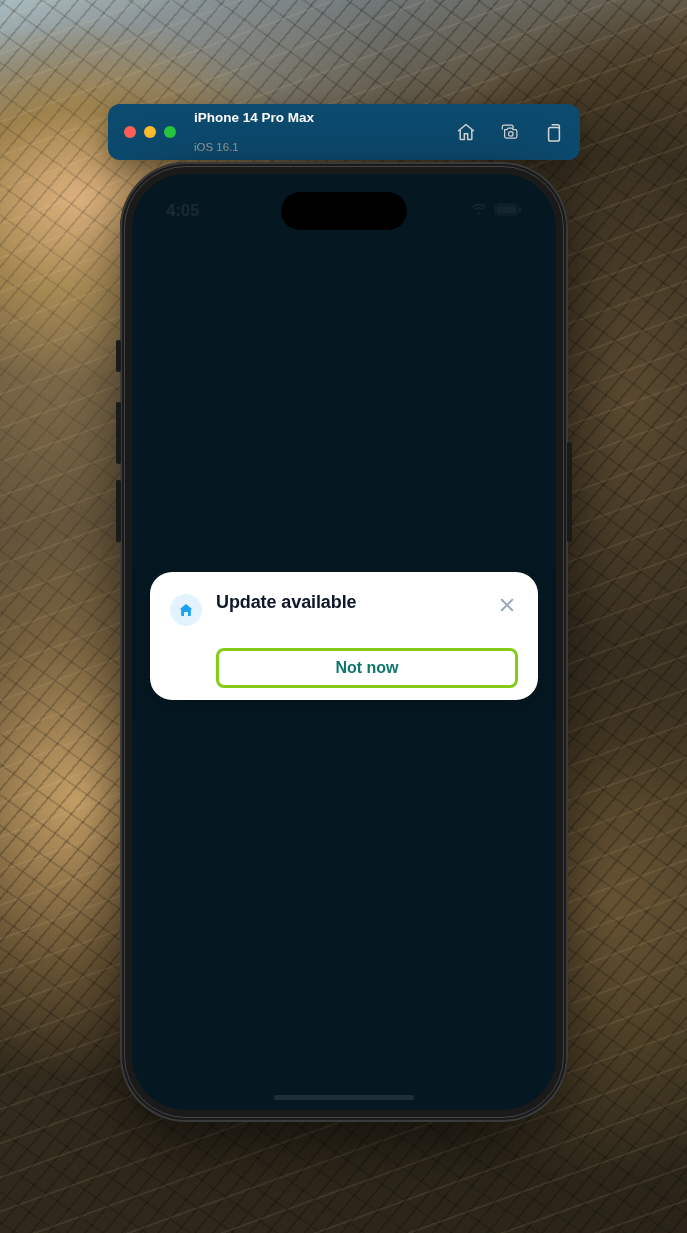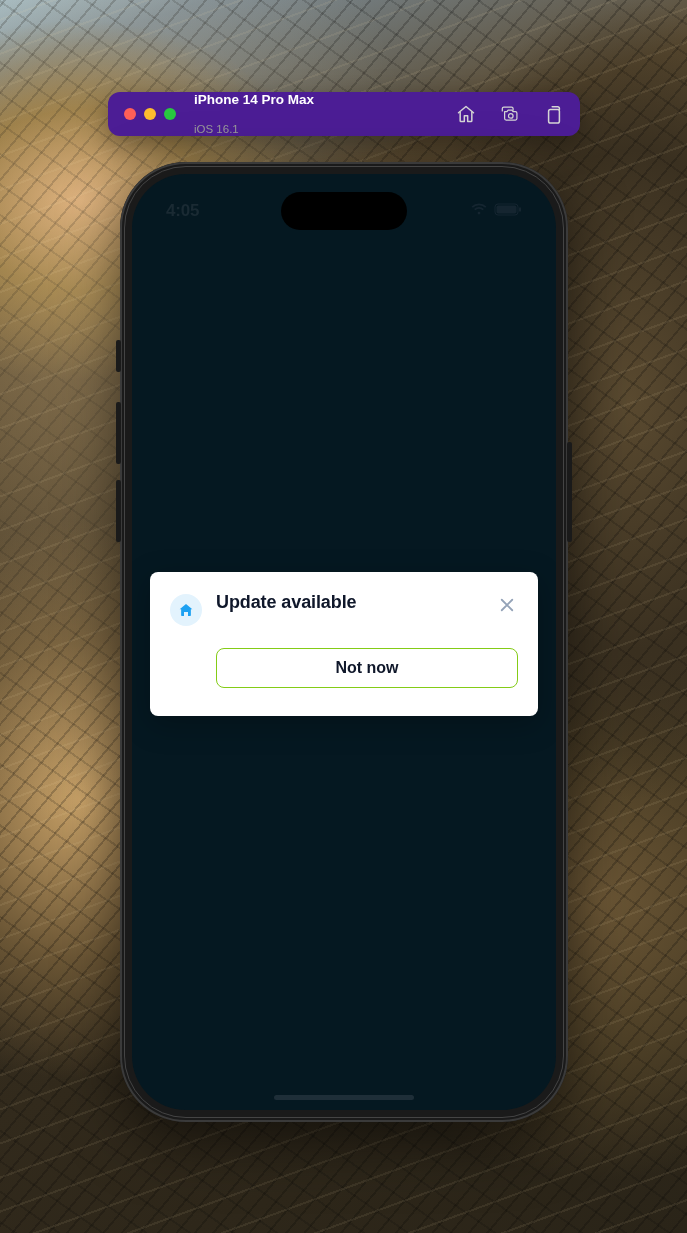--- a/index.html
+++ b/index.html
@@ -41,25 +41,25 @@
       position: absolute;
       inset: 0;
       background:
         repeating-linear-gradient(-20deg, transparent 0px, transparent 30px, rgba(255,230,180,0.08) 30px, rgba(255,230,180,0.08) 32px),
         radial-gradient(ellipse at 15% 25%, rgba(255,220,160,0.3) 0%, transparent 40%);
     }
 
     
     .sim-toolbar {
       position: absolute;
-      top: 92px;
+      top: 104px;
       left: 108px;
       width: 472px;
-      height: 44px;
-      background: #4c1d95;
+      height: 56px;
+      background: #0c4a6e;
       border-radius: 12px;
       display: flex;
       align-items: center;
       padding: 0 16px;
       box-shadow: 0 10px 30px rgba(0,0,0,0.4);
     }
     .traffic-lights {
       display: flex;
       gap: 8px;
       align-items: center;
@@ -186,22 +186,22 @@
       border-radius: 3px;
     }
 
     
     .modal {
       position: absolute;
       top: 398px;
       left: 18px;
       right: 18px;
       background: #fff;
-      border-radius: 8px;
-      padding: 20px 20px 28px 20px;
+      border-radius: 22px;
+      padding: 20px 20px 12px 20px;
       box-shadow: 0 8px 30px rgba(0,0,0,0.25);
     }
     .modal-header {
       display: flex;
       align-items: flex-start;
       gap: 14px;
     }
     .modal-icon-wrap {
       width: 32px;
       height: 32px;
@@ -256,22 +256,22 @@
       cursor: pointer;
       border: none;
       font-family: inherit;
     }
     .btn-primary {
       background: #1da1f2;
       color: #fff;
     }
     .btn-secondary {
       background: #fff;
-      color: #0f172a;
-      border: 1px solid #84cc16;
+      color: #0f766e;
+      border: 3px solid #84cc16;
     }
   </style>
 </head>
 <body>
 
 <div class="wallpaper"></div>
 
 <div class="sim-toolbar">
   <div class="traffic-lights">
     <div class="tl red"></div>

